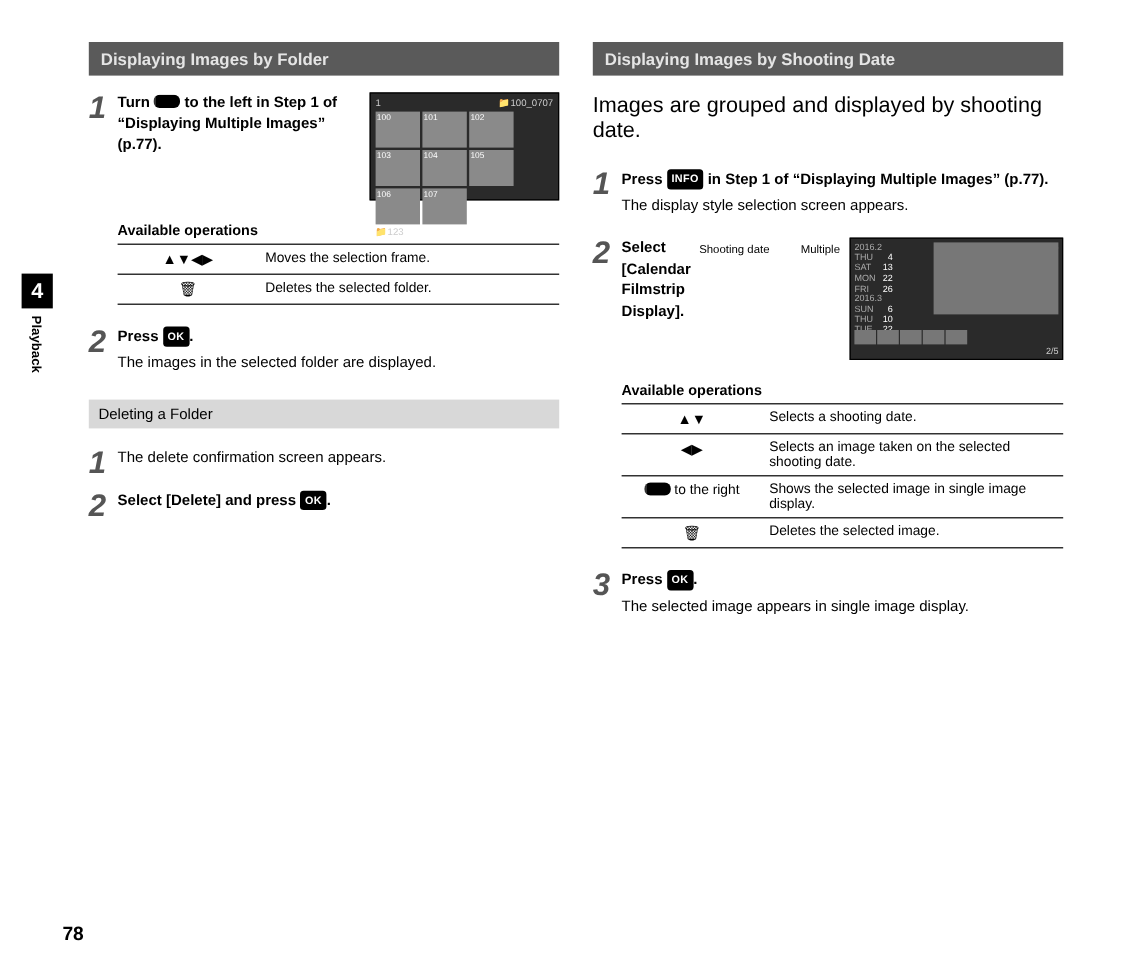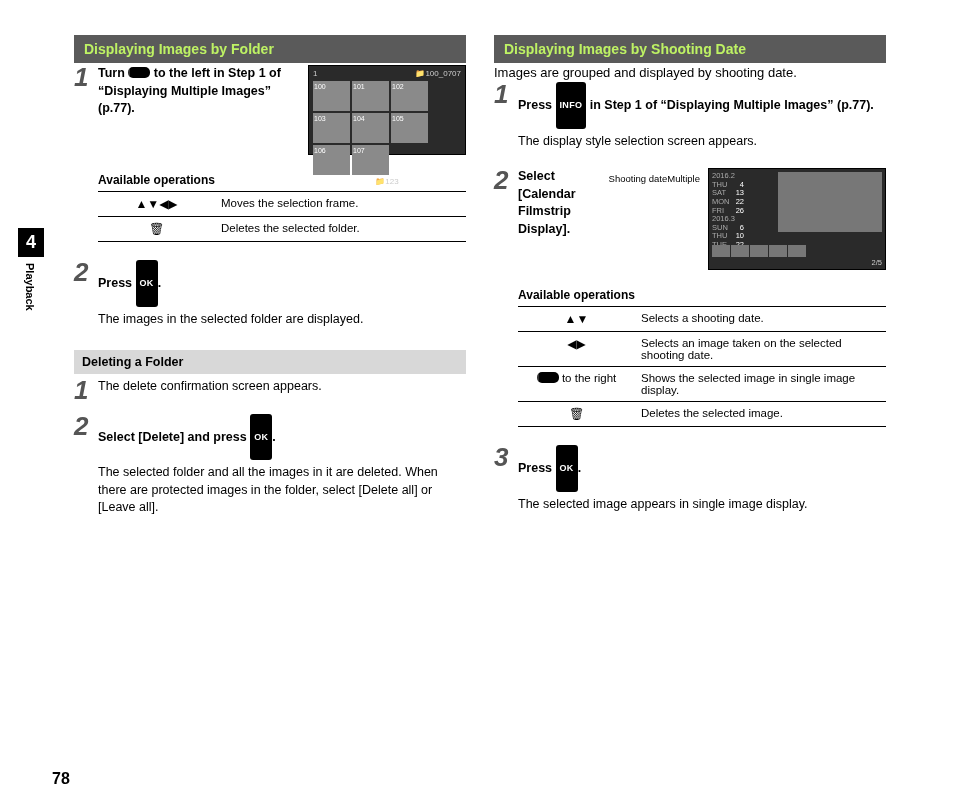--- a/index.html
+++ b/index.html
@@ -2,38 +2,38 @@
 <html><head>
 <meta charset="utf-8">
 <style>
 body{margin:0;font-family:Arial,Helvetica,sans-serif;background:#fff;color:#000;width:954px;height:810px;position:relative}
 .page{padding:35px 42px 35px 42px;display:flex;gap:28px;position:relative}
 .side-tab{position:absolute;left:18px;top:228px;width:26px}
 .tab-num{background:#000;color:#fff;font-size:18px;font-weight:bold;text-align:center;padding:4px 0}
 .tab-label{font-size:11px;font-weight:bold;writing-mode:vertical-rl;text-orientation:mixed;padding:6px 6px}
 .col{width:392px}
 .col-left{margin-left:32px}
-.section-header{background:#5a5a5a;color:#bef264;font-size:14px;font-weight:bold;padding:6px 10px;margin-bottom:2px}
-.sub-header{background:#d8d8d8;font-size:12.5px;font-weight:bold;padding:5px 8px;margin:22px 0 4px}
+.section-header{background:#5a5a5a;color:#e5e5e5;font-size:14px;font-weight:bold;padding:6px 10px;margin-bottom:14px}
+.sub-header{background:#d8d8d8;font-size:12.5px;font-weight:normal;padding:5px 8px;margin:22px 0 16px}
 .step{margin:0 0 18px 24px;position:relative;font-size:12.5px;line-height:1.4}
 .step-num{position:absolute;left:-24px;top:-6px;font-size:26px;font-weight:bold;font-style:italic;color:#555}
 .step-head{font-weight:bold}
 .step-body{font-weight:normal;margin-top:4px}
-.inline-ic{display:inline-block;background:#000;color:#fff;font-size:9px;padding:17px 4px;border-radius:3px;vertical-align:1px;font-weight:bold;letter-spacing:.3px}
+.inline-ic{display:inline-block;background:#000;color:#fff;font-size:9px;padding:2px 4px;border-radius:3px;vertical-align:1px;font-weight:bold;letter-spacing:.3px}
 .dial-ic{display:inline-block;width:22px;height:11px;border-radius:5px;background:#000 linear-gradient(90deg,#333 0,#333 2px,#000 2px,#000 4px) repeat-x;vertical-align:-1px}
 .ops-title{font-size:12px;font-weight:bold;margin:0 0 4px 24px}
 .ops-table{width:calc(100% - 24px);margin-left:24px;border-collapse:collapse;font-size:11.5px}
 .ops-table td{border-top:1px solid #000;border-bottom:1px solid #000;padding:5px 6px;vertical-align:top}
 .ops-table td:first-child{width:105px;text-align:center}
 .sym{font-size:12px}
 .thumb{float:right;margin-left:8px;background:#2a2a2a;border:1px solid #000;width:156px;height:88px;color:#ccc;font-size:8px}
 .thumb-bar{display:flex;justify-content:space-between;padding:2px 4px}
 .thumb-grid{display:flex;flex-wrap:wrap;gap:2px;padding:0 4px}
 .thumb-cell{width:35px;height:28px;background:#8a8a8a;position:relative;color:#fff;font-size:7px;text-align:left;padding:1px}
-.thumb-foot{text-align:center;padding:1px 4px}
+.thumb-foot{text-align:left;padding:1px 4px}
 .cal-thumb{float:right;margin-left:8px;background:#2a2a2a;border:1px solid #000;width:176px;height:100px;color:#ccc;font-size:7.5px;position:relative}
 .cal-list{position:absolute;left:3px;top:3px;line-height:1.15}
 .cal-row{display:flex;gap:2px}
 .cal-day{color:#aaa;width:18px}
 .cal-num{color:#fff;width:12px;text-align:right}
 .cal-img{position:absolute;right:3px;top:3px;width:104px;height:60px;background:#777}
 .cal-strip{position:absolute;left:3px;bottom:12px;display:flex;gap:1px}
 .cal-strip div{width:18px;height:12px;background:#777}
 .page-num{position:absolute;left:52px;bottom:22px;font-size:16px;font-weight:bold}
 .clear{clear:both}
@@ -97,27 +97,26 @@
     <div class="sub-header">Deleting a Folder</div>
 
     <div class="step">
       <span class="step-num">1</span>
       <div class="step-body">The delete confirmation screen appears.</div>
     </div>
 
     <div class="step">
       <span class="step-num">2</span>
       <span class="step-head"><span>Select [Delete] and press </span><span class="inline-ic">OK</span><span>.</span></span>
-      <div class="step-body">The selected folder and all the images in it are deleted. When there are protected images in the folder, select [Delete all] or [Leave all].</div>
     </div>
   </div>
 
   <div class="col">
     <div class="section-header">Displaying Images by Shooting Date</div>
-    <div style="font-size:13px;margin:0 0 2px 0">Images are grouped and displayed by shooting date.</div>
+    <div style="font-size:18px;margin:0 0 22px 0">Images are grouped and displayed by shooting date.</div>
 
     <div class="step">
       <span class="step-num">1</span>
       <span class="step-head"><span>Press </span><span class="inline-ic">INFO</span><span> in Step 1 of “Displaying Multiple Images” (p.77).</span></span>
       <div class="step-body">The display style selection screen appears.</div>
     </div>
 
     <div class="step">
       <span class="step-num">2</span>
       <div style="float:right">
@@ -164,21 +163,21 @@
           <div class="cal-img"></div>
           <div class="cal-strip">
               <div></div>
               <div></div>
               <div></div>
               <div></div>
               <div></div>
             </div>
           <div style="position:absolute;right:3px;bottom:1px">2/5</div>
         </div>
-        <div style="display:flex;font-size:9.5px;margin-top:4px">
+        <div style="display:flex;gap:26px;font-size:9.5px;margin-top:4px">
           <span>Shooting date</span>
           <span>Multiple</span>
         </div>
       </div>
       <span class="step-head">Select [Calendar Filmstrip Display].</span>
       <div class="clear"></div>
     </div>
 
     <div class="ops-title">Available operations</div>
     <table class="ops-table">

